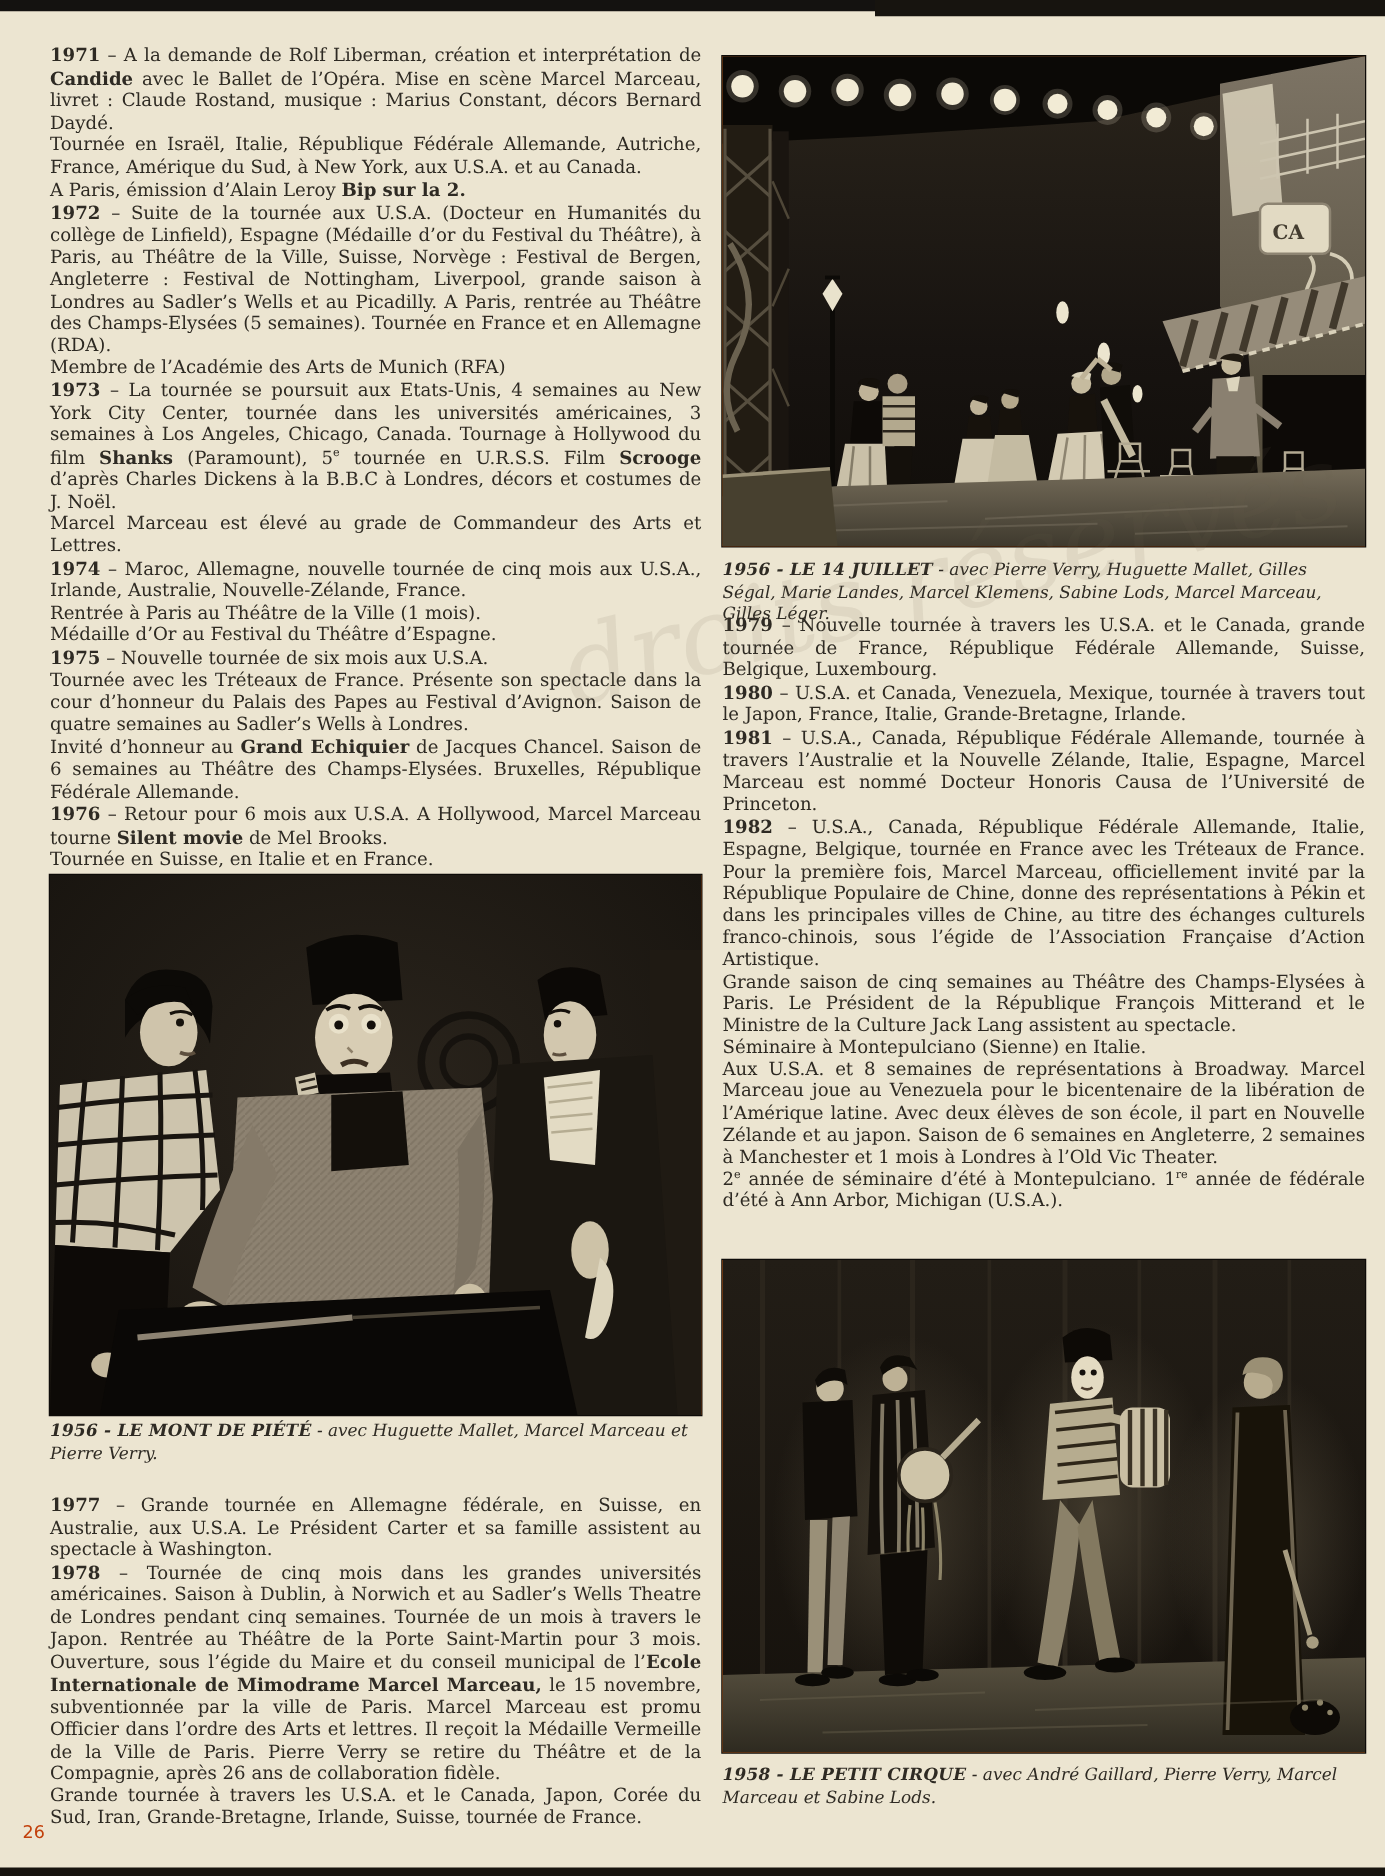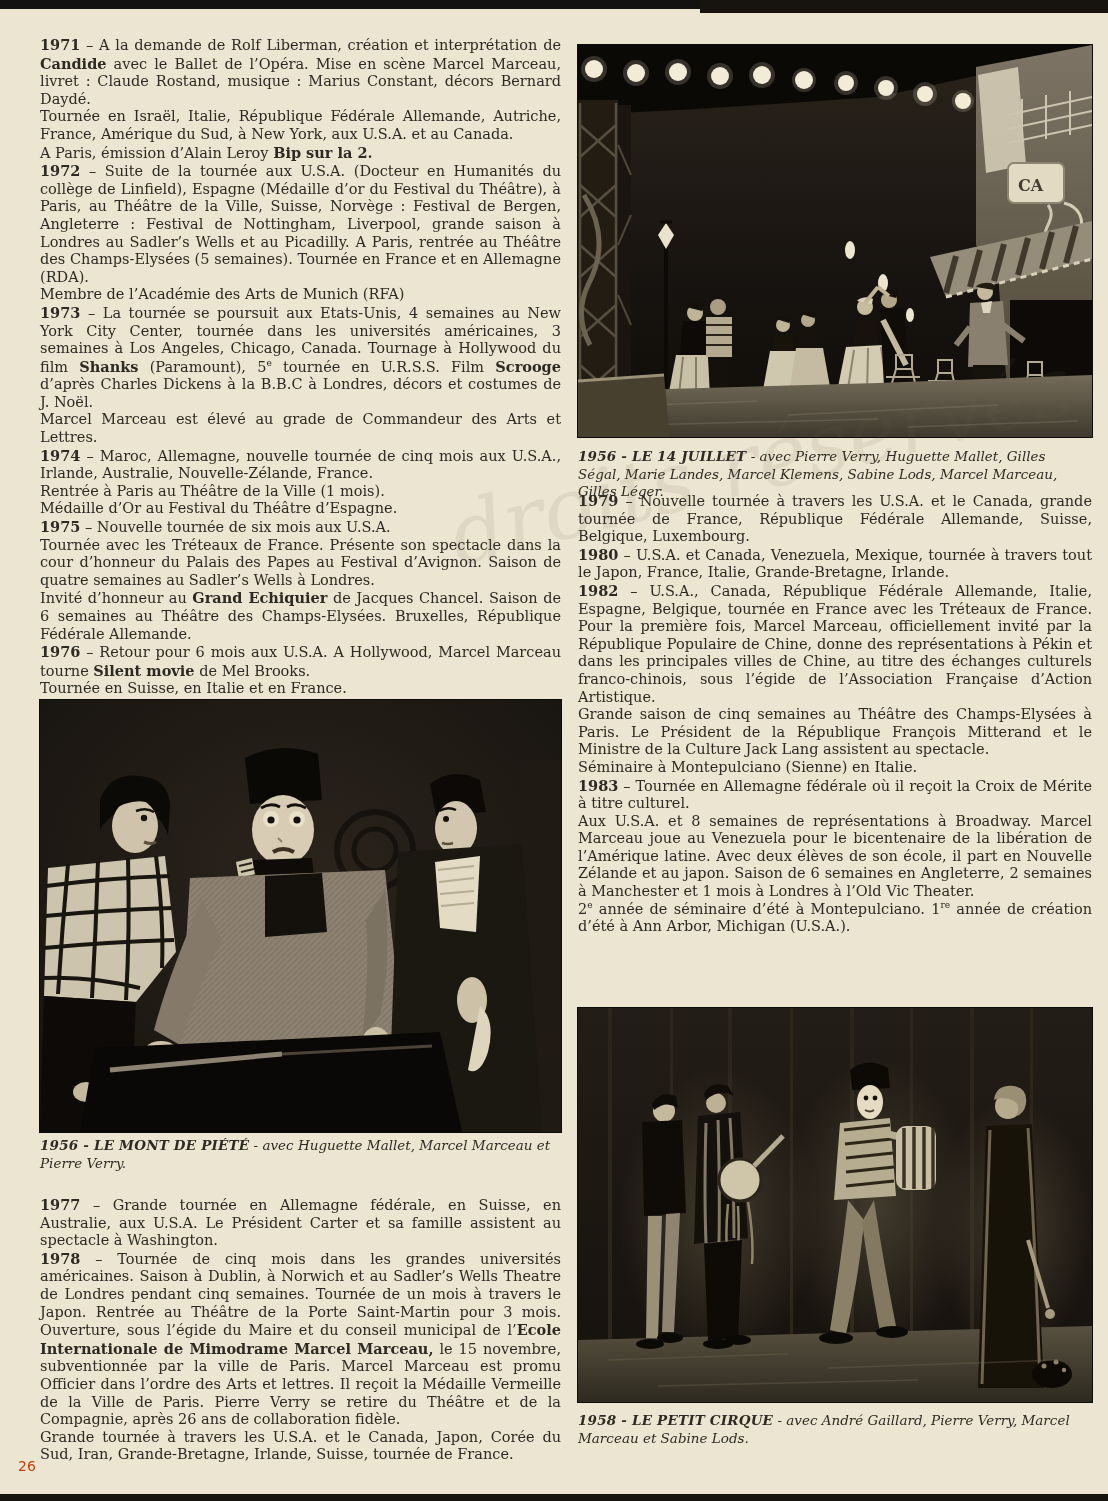--- a/index.html
+++ b/index.html
@@ -250,26 +250,26 @@
     </svg>
   </div>
 
   <div class="caption" id="cap-top-right">
       <p><strong>1956 - LE 14 JUILLET</strong><span> - avec Pierre Verry, Huguette Mallet, Gilles Ségal, Marie Landes, Marcel Klemens, Sabine Lods, Marcel Marceau, Gilles Léger.</span></p>
     </div>
 
   <div class="textblock" id="right-text">
       <p><strong>1979</strong><span> – Nouvelle tournée à travers les U.S.A. et le Canada, grande tournée de France, République Fédérale Allemande, Suisse, Belgique, Luxembourg.</span></p>
       <p><strong>1980</strong><span> – U.S.A. et Canada, Venezuela, Mexique, tournée à travers tout le Japon, France, Italie, Grande-Bretagne, Irlande.</span></p>
+      <p><strong>1981</strong><span> – U.S.A., Canada, République Fédérale Allemande, tournée à travers l’Australie et la Nouvelle Zélande, Italie, Espagne, Marcel Marceau est nommé Docteur Honoris Causa de l’Université de Princeton.</span></p>
       <p><strong>1982</strong><span> – U.S.A., Canada, République Fédérale Allemande, Italie, Espagne, Belgique, tournée en France avec les Tréteaux de France. Pour la première fois, Marcel Marceau, officiellement invité par la République Populaire de Chine, donne des représentations à Pékin et dans les principales villes de Chine, au titre des échanges culturels franco-chinois, sous l’égide de l’Association Française d’Action Artistique.</span></p>
       <p><span>Grande saison de cinq semaines au Théâtre des Champs-Elysées à Paris. Le Président de la République François Mitterand et le Ministre de la Culture Jack Lang assistent au spectacle.</span></p>
       <p><span>Séminaire à Montepulciano (Sienne) en Italie.</span></p>
-      <p><strong>1983</strong><span> – Tournée en Allemagne fédérale où il reçoit la Croix de Mérite à titre culturel.</span></p>
       <p><span>Aux U.S.A. et 8 semaines de représentations à Broadway. Marcel Marceau joue au Venezuela pour le bicentenaire de la libération de l’Amérique latine. Avec deux élèves de son école, il part en Nouvelle Zélande et au japon. Saison de 6 semaines en Angleterre, 2 semaines à Manchester et 1 mois à Londres à l’Old Vic Theater.</span></p>
-      <p><span>2</span><sup>e</sup><span> année de séminaire d’été à Montepulciano. 1</span><sup>re</sup><span> année de création d’été à Ann Arbor, Michigan (U.S.A.).</span></p>
+      <p><span>2</span><sup>e</sup><span> année de séminaire d’été à Montepulciano. 1</span><sup>re</sup><span> année de fédérale d’été à Ann Arbor, Michigan (U.S.A.).</span></p>
     </div>
 
   <div class="photo" id="photo-left">
     <svg viewBox="0 0 521 432">
       <defs>
         <radialGradient id="p2bg" cx="0.5" cy="0.4" r="0.9">
           <stop offset="0" stop-color="#2a241c"></stop>
             <stop offset="1" stop-color="#120f0b"></stop>
         </radialGradient>
         <pattern id="p2tx" width="6" height="6" patternUnits="userSpaceOnUse">

